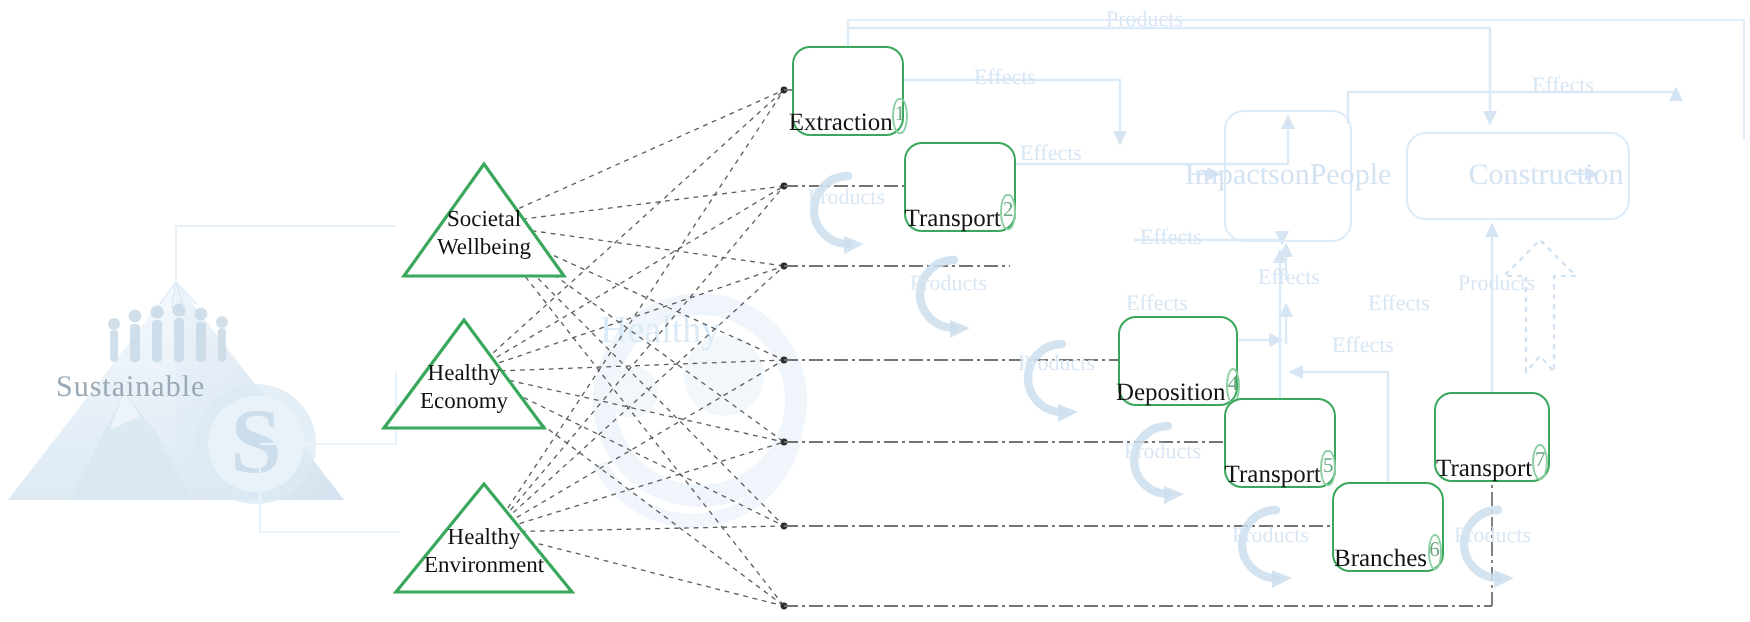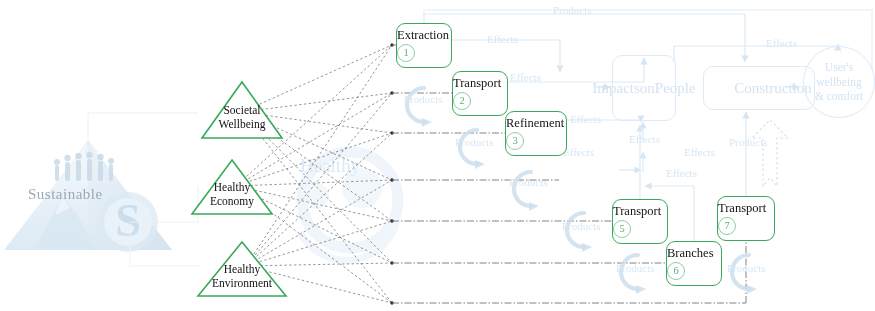--- a/index.html
+++ b/index.html
@@ -6,21 +6,21 @@
   body{font-family:"Liberation Serif",serif;}
   #stage{position:relative;width:875px;height:311px;overflow:hidden;background:#fff;}
   #stage svg.layer{position:absolute;left:0;top:0;width:875px;height:311px;}
   #svg-bg{z-index:1;}
   #svg-net{z-index:2;}
   #svg-fg{z-index:3;}
   .node{position:absolute;z-index:4;}
   
   .pbox{
     border:1.6px solid #3aa85c;border-radius:9px;background:#ffffff;
-    display:flex;flex-direction:column;align-items:flex-start;justify-content:center;
+    display:flex;align-items:flex-end;justify-content:center;
     box-sizing:border-box;
   }
   .pbox .plabel{font-size:12.5px;color:#141414;line-height:1;white-space:nowrap;}
   .pbox .pnum{
     margin-top:3px;width:16px;height:16px;border:1px solid #8dcfa2;border-radius:50%;
     display:flex;align-items:center;justify-content:center;
     font-size:10.5px;color:#6aa880;line-height:1;
   }
   
   .tri{position:absolute;z-index:4;}
@@ -267,37 +267,32 @@
   <div class="fbox" style="left:612px;top:55px;width:62px;height:64px;">
     <span>Impacts</span>
     <span>on</span>
     <span>People</span>
   </div>
 
   <div class="fbox" style="left:703px;top:66px;width:82px;height:42px;padding-left:28px;">
     <span>Construction</span>
   </div>
 
-  <div class="fcircle" style="left:803px;top:46px;width:70px;height:70px;">
-    <span>User's</span>
-    <span>wellbeing</span>
-    <span>&amp; comfort</span>
-  </div>
 
   <div class="pbox node" style="left:396px;top:23px;width:56px;height:45px;">
     <div class="plabel">Extraction</div>
     <div class="pnum">1</div>
   </div>
   <div class="pbox node" style="left:452px;top:71px;width:56px;height:45px;">
     <div class="plabel">Transport</div>
     <div class="pnum">2</div>
   </div>
-  <div class="pbox node" style="left:505px;top:111px;width:62px;height:45px;">
-    <div class="plabel">Refinement</div>
-    <div class="pnum">3</div>
+  <div class="pbox node" style="left:559px;top:158px;width:60px;height:45px;">
+    <div class="plabel">Deposition</div>
+    <div class="pnum">4</div>
   </div>
   <div class="pbox node" style="left:612px;top:199px;width:56px;height:45px;">
     <div class="plabel">Transport</div>
     <div class="pnum">5</div>
   </div>
   <div class="pbox node" style="left:666px;top:241px;width:56px;height:45px;">
     <div class="plabel">Branches</div>
     <div class="pnum">6</div>
   </div>
   <div class="pbox node" style="left:717px;top:196px;width:58px;height:45px;">

